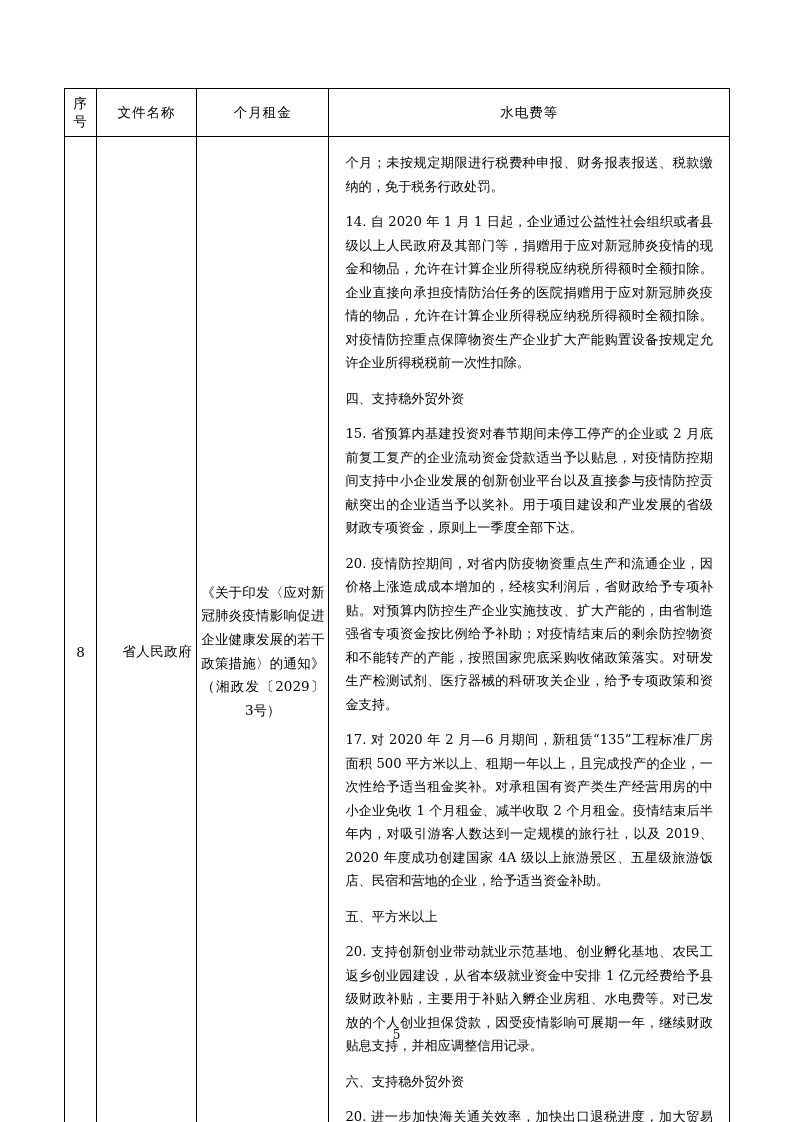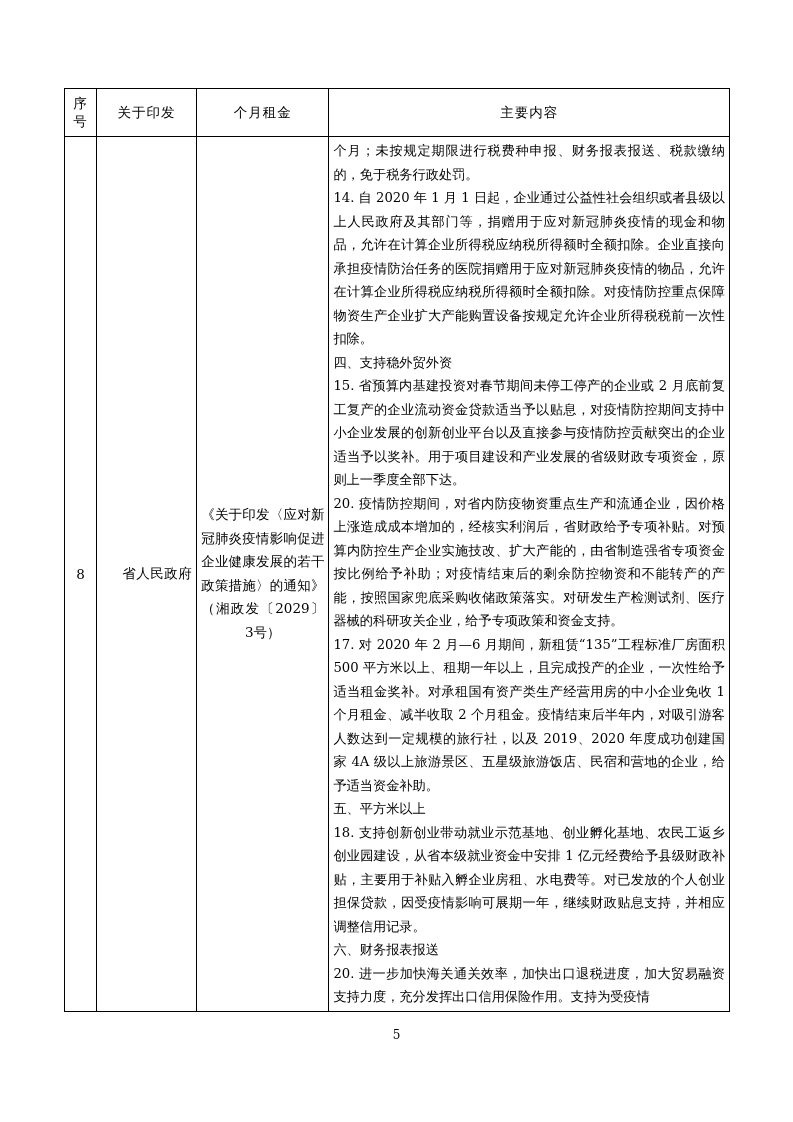--- a/index.html
+++ b/index.html
@@ -67,21 +67,21 @@
   }
   .cell-main {
     text-align: justify;
     font-size: 13.2px;
     line-height: 1.78;
     font-family: "DejaVu Serif", "Liberation Serif", serif;
     padding: 3px 7px 4px 7px;
     vertical-align: top;
   }
   .cell-main p {
-    margin: 0;
+    margin: 12px;
     text-indent: 0;
     text-align: justify;
     text-justify: inter-ideograph;
   }
   .cell-main p.ind {
     text-indent: 0;
   }
   .page-number {
     position: absolute;
     left: 0;
@@ -109,38 +109,38 @@
       <col class="col-main">
     </colgroup>
     <tbody>
       <tr class="hdr">
         <td>
           <div class="hdr-seq-inner">
             <div>序</div>
             <div>号</div>
           </div>
         </td>
-        <td>关于印发</td>
+        <td>文件名称</td>
         <td>个月租金</td>
-        <td>主要内容</td>
+        <td>水电费等</td>
       </tr>
       <tr>
         <td class="cell-seq">8</td>
         <td class="cell-org">省人民政府</td>
         <td class="cell-file">《关于印发〈应对新冠肺炎疫情影响促进企业健康发展的若干政策措施〉的通知》（湘政发〔2029〕3号）</td>
         <td class="cell-main">
           <p class="ind">个月；未按规定期限进行税费种申报、财务报表报送、税款缴纳的，免于税务行政处罚。</p>
           <p class="ind">14. 自 2020 年 1 月 1 日起，企业通过公益性社会组织或者县级以上人民政府及其部门等，捐赠用于应对新冠肺炎疫情的现金和物品，允许在计算企业所得税应纳税所得额时全额扣除。企业直接向承担疫情防治任务的医院捐赠用于应对新冠肺炎疫情的物品，允许在计算企业所得税应纳税所得额时全额扣除。对疫情防控重点保障物资生产企业扩大产能购置设备按规定允许企业所得税税前一次性扣除。</p>
           <p class="ind">四、支持稳外贸外资</p>
           <p class="ind">15. 省预算内基建投资对春节期间未停工停产的企业或 2 月底前复工复产的企业流动资金贷款适当予以贴息，对疫情防控期间支持中小企业发展的创新创业平台以及直接参与疫情防控贡献突出的企业适当予以奖补。用于项目建设和产业发展的省级财政专项资金，原则上一季度全部下达。</p>
           <p class="ind">20. 疫情防控期间，对省内防疫物资重点生产和流通企业，因价格上涨造成成本增加的，经核实利润后，省财政给予专项补贴。对预算内防控生产企业实施技改、扩大产能的，由省制造强省专项资金按比例给予补助；对疫情结束后的剩余防控物资和不能转产的产能，按照国家兜底采购收储政策落实。对研发生产检测试剂、医疗器械的科研攻关企业，给予专项政策和资金支持。</p>
           <p class="ind">17. 对 2020 年 2 月—6 月期间，新租赁“135”工程标准厂房面积 500 平方米以上、租期一年以上，且完成投产的企业，一次性给予适当租金奖补。对承租国有资产类生产经营用房的中小企业免收 1 个月租金、减半收取 2 个月租金。疫情结束后半年内，对吸引游客人数达到一定规模的旅行社，以及 2019、2020 年度成功创建国家 4A 级以上旅游景区、五星级旅游饭店、民宿和营地的企业，给予适当资金补助。</p>
           <p class="ind">五、平方米以上</p>
-          <p class="ind">18. 支持创新创业带动就业示范基地、创业孵化基地、农民工返乡创业园建设，从省本级就业资金中安排 1 亿元经费给予县级财政补贴，主要用于补贴入孵企业房租、水电费等。对已发放的个人创业担保贷款，因受疫情影响可展期一年，继续财政贴息支持，并相应调整信用记录。</p>
-          <p class="ind">六、财务报表报送</p>
+          <p class="ind">20. 支持创新创业带动就业示范基地、创业孵化基地、农民工返乡创业园建设，从省本级就业资金中安排 1 亿元经费给予县级财政补贴，主要用于补贴入孵企业房租、水电费等。对已发放的个人创业担保贷款，因受疫情影响可展期一年，继续财政贴息支持，并相应调整信用记录。</p>
+          <p class="ind">六、支持稳外贸外资</p>
           <p class="ind">20. 进一步加快海关通关效率，加快出口退税进度，加大贸易融资支持力度，充分发挥出口信用保险作用。支持为受疫情</p>
         </td>
       </tr>
     </tbody>
   </table>
 
   <div class="page-number">5</div>
 
 </div>
 

